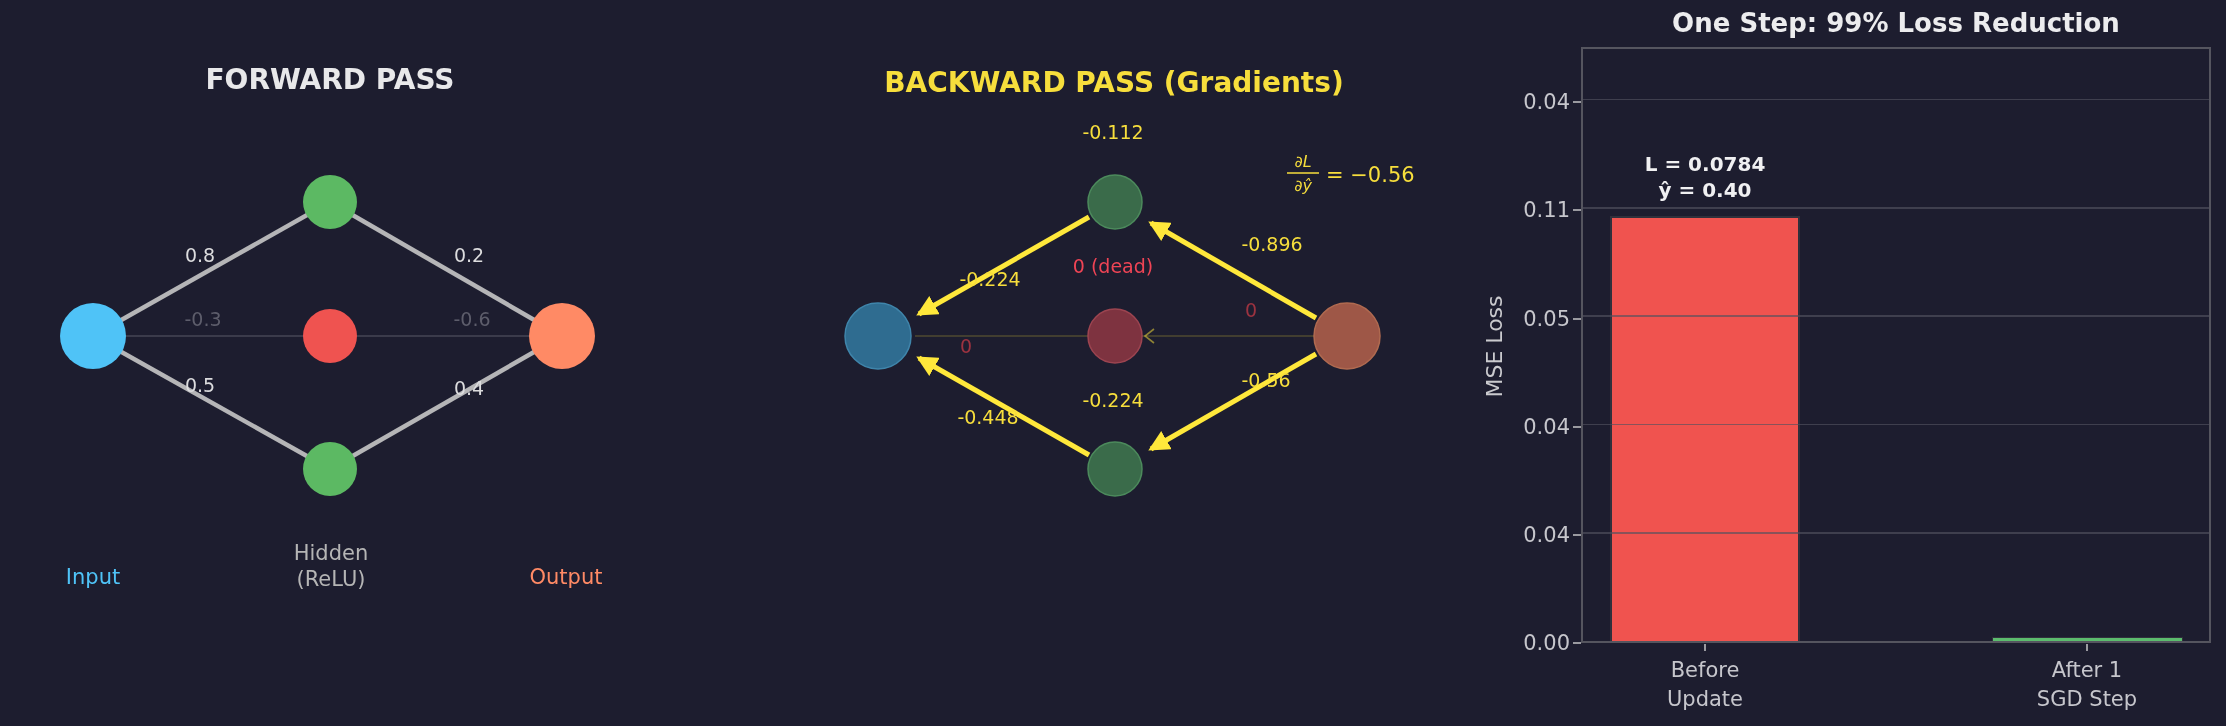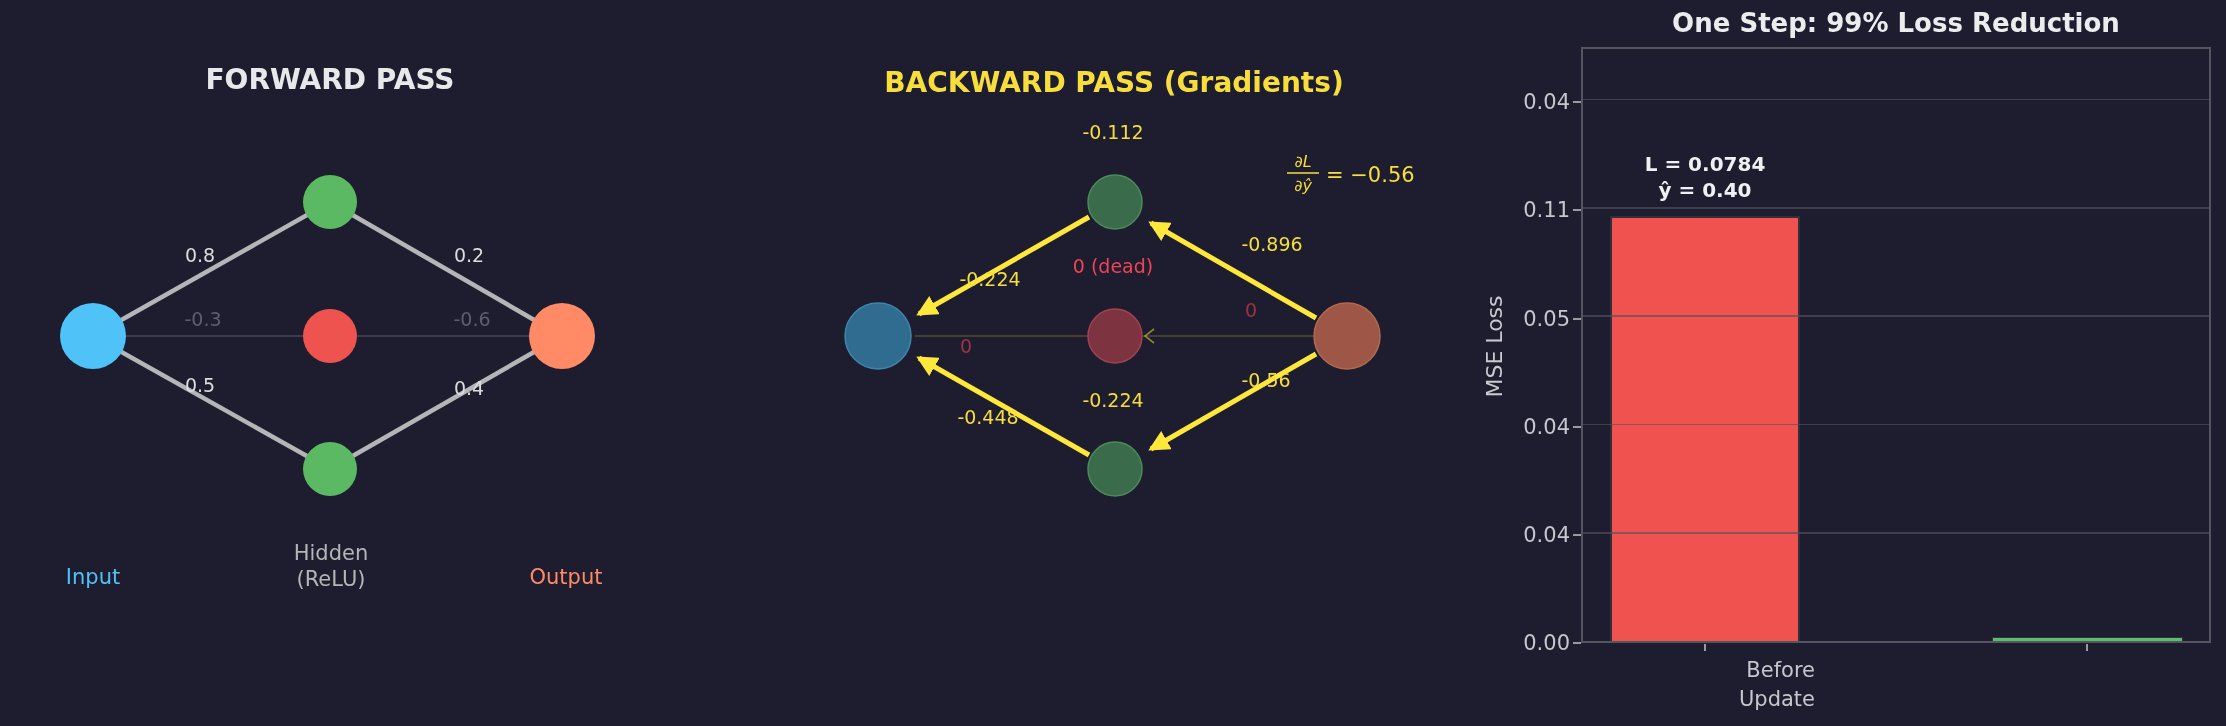--- a/index.html
+++ b/index.html
@@ -25,21 +25,21 @@
   .bar{position:absolute;bottom:0;border:2px solid #30303c;border-bottom:none;
        box-sizing:border-box;}
   #bar0{left:27px;width:190px;}
   #bar1{left:409px;width:191px;}
   .gridline{position:absolute;left:0;width:100%;height:1.5px;
             background:rgba(82,82,96,0.65);}
   .ytick-label{position:absolute;width:80px;text-align:right;font-size:21px;
                color:#c6c6cc;line-height:26px;}
   .ytick-dash{position:absolute;width:8px;height:2px;background:#9a9aa0;}
   .xtick-dash{position:absolute;width:2px;height:7px;background:#9a9aa0;top:644px;}
-  .xtick-label{position:absolute;width:220px;text-align:right;font-size:21px;
+  .xtick-label{position:absolute;width:220px;text-align:center;font-size:21px;
                color:#c6c6cc;line-height:29px;}
   .bar-ann{position:absolute;width:240px;text-align:center;font-size:20px;
            font-weight:bold;color:#f0f0f2;line-height:26px;}
 </style>
 </head>
 <body>
 
 <div class="stage">
 
   <svg id="fwd" class="panel" viewBox="0 0 742 726">
@@ -138,20 +138,24 @@
     <div class="ytick-dash" style="left:89px;top:426px"></div>
     <div class="ytick-dash" style="left:89px;top:534px"></div>
     <div class="ytick-dash" style="left:89px;top:642px"></div>
 
     <div class="xtick-dash" style="left:220px"></div>
     <div class="xtick-dash" style="left:602px"></div>
     <div class="xtick-label" style="left:111px;top:656px">
       <div>Before</div>
       <div>Update</div>
     </div>
+    <div class="xtick-label" style="left:493px;top:656px">
+      <div>After 1</div>
+      <div>SGD Step</div>
+    </div>
 
     <div class="bar-ann" style="left:101px;top:151px">
       <div>L = 0.0784</div>
       <div>ŷ = 0.40</div>
     </div>
   </div>
 
 </div>
 
 </body></html>

